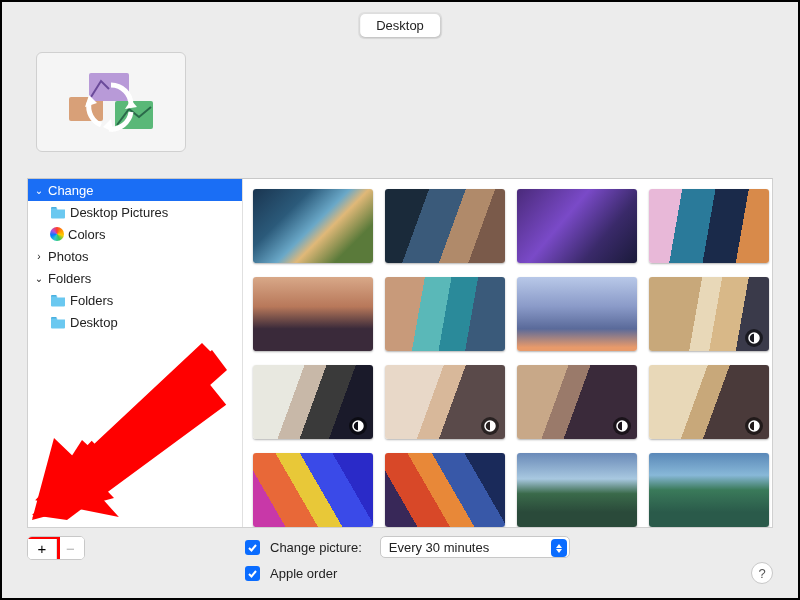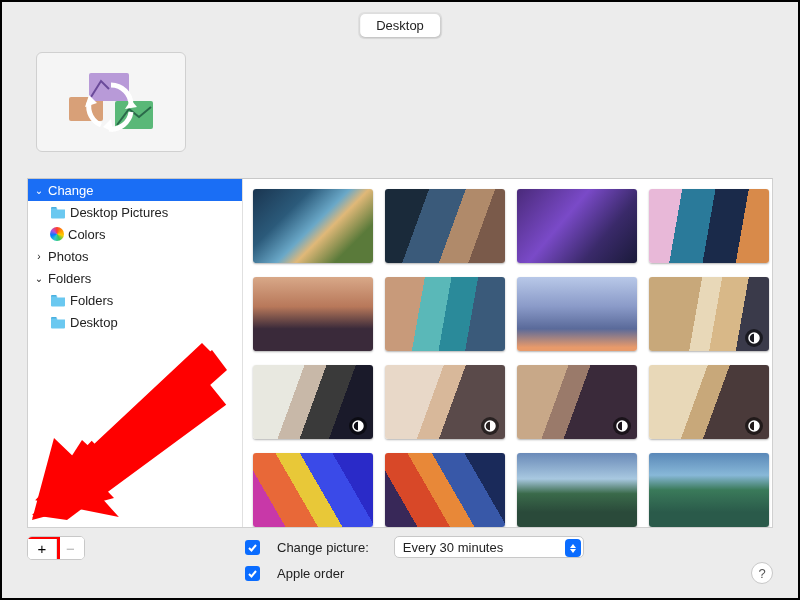--- a/index.html
+++ b/index.html
@@ -183,21 +183,21 @@
   }
 
   .opts {
     position: absolute;
     left: 218px;
     top: 2px;
   }
   .optrow {
     display: flex;
     align-items: center;
-    gap: 17px;
+    gap: 10px;
     height: 26px;
     font-size: 13px;
   }
   .checkbox {
     width: 15px;
     height: 15px;
     border-radius: 3px;
     background: #0a6cff;
     display: inline-flex;
     align-items: center;

